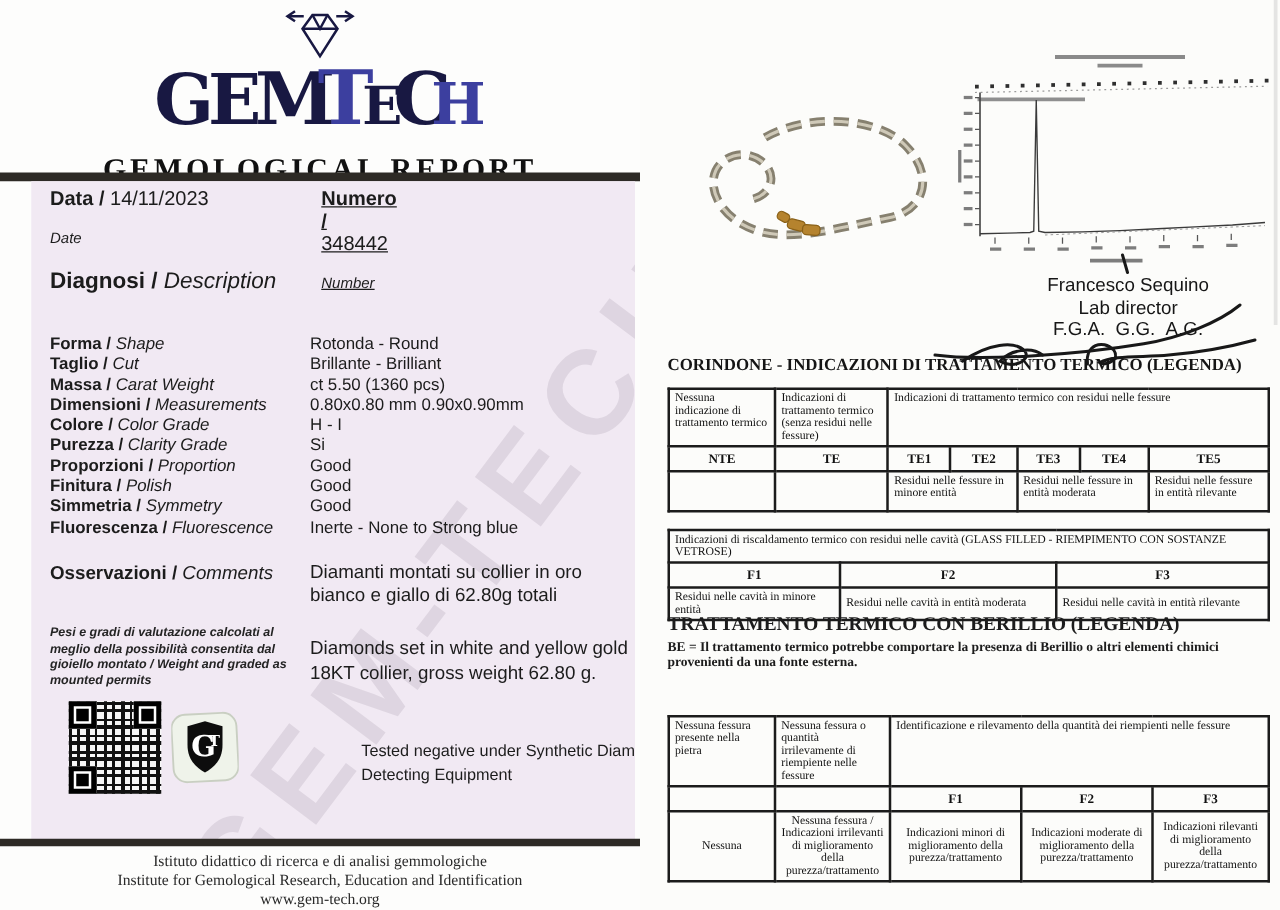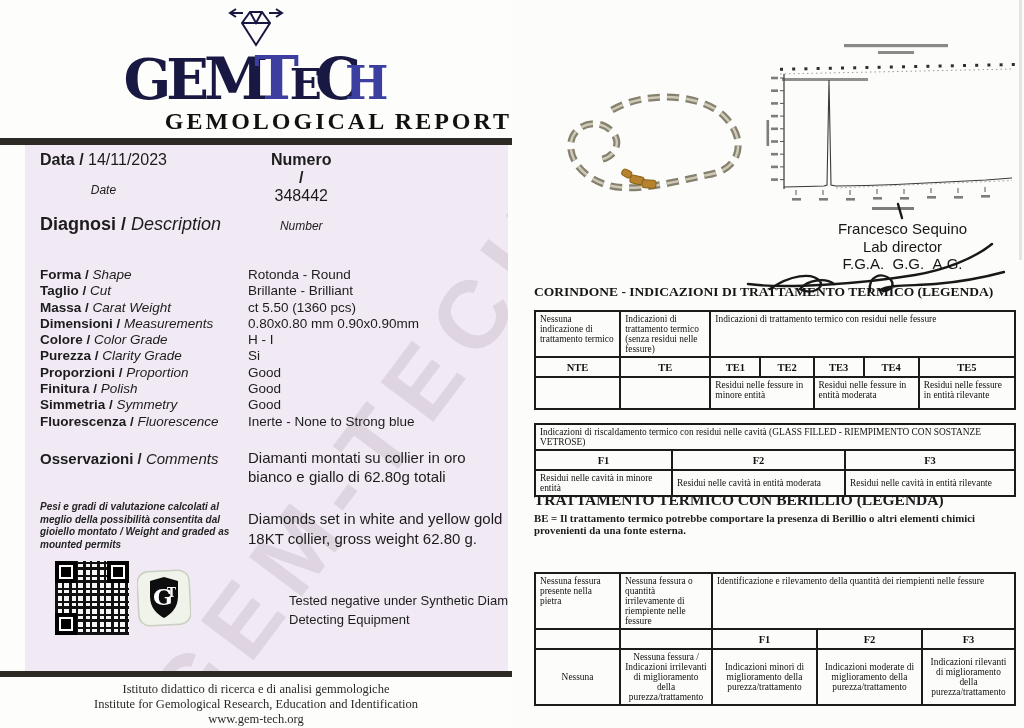--- a/index.html
+++ b/index.html
@@ -14,32 +14,32 @@
   .bl{display:inline-block;vertical-align:baseline;}
   .bl.navy{color:#181842;}
   .bl.blue{color:#3c3f9f;}
   .b-g{font-size:56px;}
   .b-e1{font-size:56px;margin-left:-5px;}
   .b-m{font-size:58px;margin-left:-5px;}
   .b-t{font-size:60px;margin-left:-14px;}
   .b-e2{font-size:42px;margin-left:-9px;}
   .b-c{font-size:58px;margin-left:-7px;}
   .b-h{font-size:46px;margin-left:-16px;}
-  .report-title{font-family:"Liberation Serif",serif;font-size:24px;letter-spacing:3px;color:#111;margin-top:0;font-weight:600;text-align:right;}
+  .report-title{font-family:"Liberation Serif",serif;font-size:24px;letter-spacing:3px;color:#111;margin-top:14px;font-weight:600;}
   .bar{position:absolute;left:0;width:512px;background:#2d2a25;}
   .bar.top{top:138px;height:7px;}
   .bar.bottom{top:671px;height:6px;}
   .pink-panel{position:absolute;left:25px;top:145px;width:483px;height:527px;background:#f1e9f3;overflow:hidden;}
   .watermark{position:absolute;left:100px;top:540px;font-size:96px;font-weight:bold;letter-spacing:16px;color:rgba(124,110,128,0.16);transform:rotate(-53deg);transform-origin:0 0;white-space:nowrap;pointer-events:none;}
   .field-label b{font-weight:bold;}
   .field-label i{font-style:italic;font-weight:normal;}
   .data-row{position:absolute;top:6px;left:15px;font-size:16px;}
-  .data-group{display:inline-block;vertical-align:top;text-align:center;}
+  .data-group{display:inline-block;vertical-align:top;}
   .data-group .sub{font-style:italic;font-size:12px;margin-top:14px;}
-  .num-group{position:absolute;left:231px;top:0;}
+  .num-group{position:absolute;left:217px;top:0;text-decoration:underline;}
   .diag-row{position:absolute;top:70px;left:15px;display:flex;font-size:18px;line-height:18px;align-items:center;}
   .lblcol{width:208px;flex:none;}
   .spec-list{position:absolute;top:122px;left:15px;width:460px;}
   .spec-row{display:flex;font-size:13.5px;line-height:16.3px;}
   .obs-label{position:absolute;top:305px;left:15px;font-size:15px;}
   .obs-it{position:absolute;top:303px;left:223px;width:252px;font-size:15px;line-height:19px;}
   .note-small{position:absolute;top:356px;left:15px;width:200px;font-size:10px;font-style:italic;font-weight:600;line-height:12.5px;color:#242424;}
   .obs-en{position:absolute;top:364px;left:223px;width:258px;font-size:15px;line-height:19.5px;}
   .tested{position:absolute;top:446px;left:223px;width:250px;font-size:13px;line-height:19px;margin-left:41px;}
   .qr{position:absolute;top:416px;left:30px;width:74px;height:74px;background-color:#f6f6f6;background-image:

